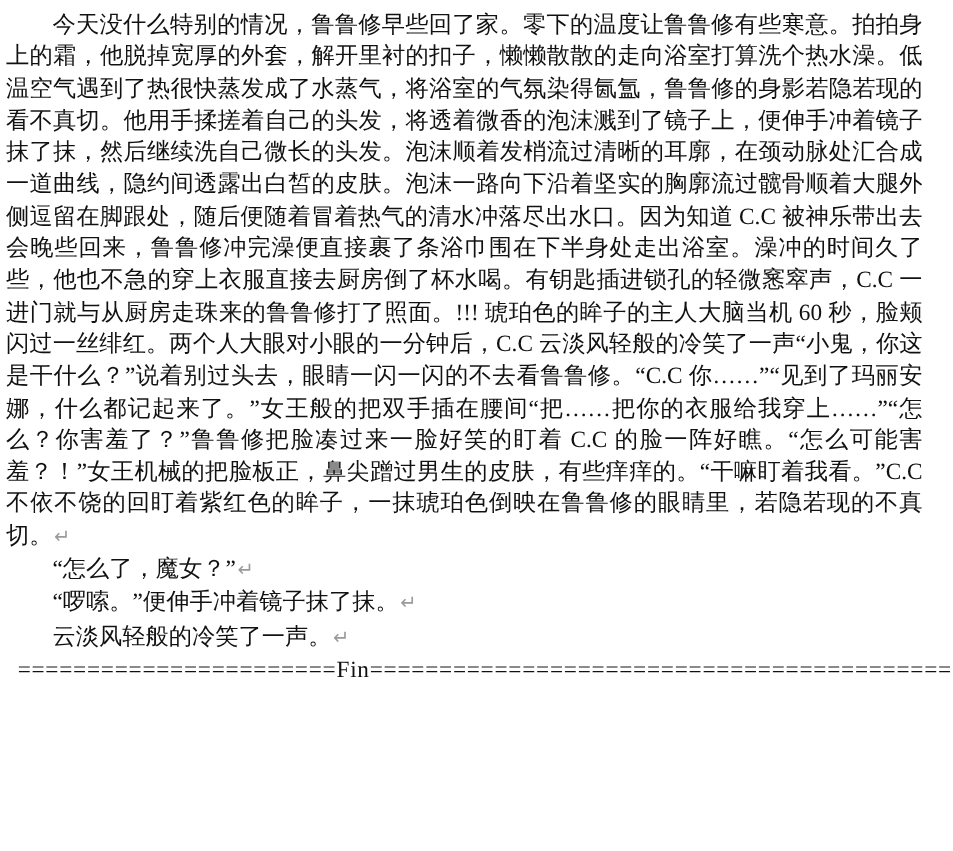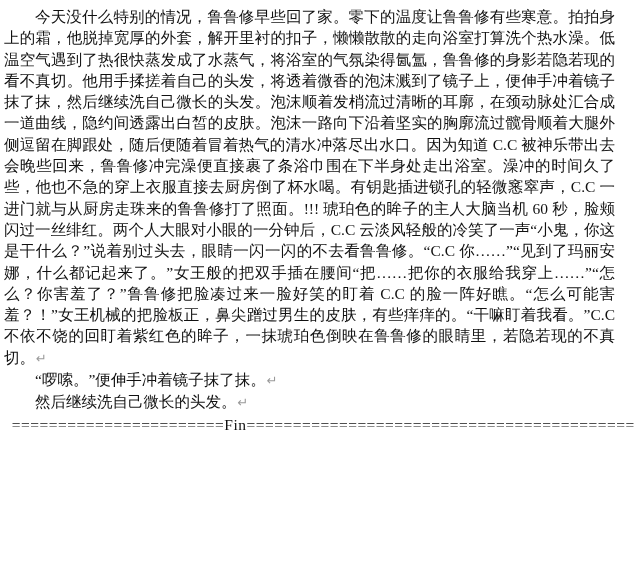--- a/index.html
+++ b/index.html
@@ -41,23 +41,24 @@
   }
 </style>
 </head>
 <body>
 
 <div class="page">
 
   <p class="para indent"><span>今天没什么特别的情况，鲁鲁修早些回了家。零下的温度让鲁鲁修有些寒意。拍拍身上的霜，他脱掉宽厚的外套，解开里衬的扣子，懒懒散散的走向浴室打算洗个热水澡。低温空气遇到了热很快蒸发成了水蒸气，将浴室的气氛染得氤氲，鲁鲁修的身影若隐若现的看不真切。他用手揉搓着自己的头发，将透着微香的泡沫溅到了镜子上，便伸手冲着镜子抹了抹，然后继续洗自己微长的头发。泡沫顺着发梢流过清晰的耳廓，在颈动脉处汇合成一道曲线，隐约间透露出白皙的皮肤。泡沫一路向下沿着坚实的胸廓流过髋骨顺着大腿外侧逗留在脚跟处，随后便随着冒着热气的清水冲落尽出水口。因为知道 C.C 被神乐带出去会晚些回来，鲁鲁修冲完澡便直接裹了条浴巾围在下半身处走出浴室。澡冲的时间久了些，他也不急的穿上衣服直接去厨房倒了杯水喝。有钥匙插进锁孔的轻微窸窣声，C.C 一进门就与从厨房走珠来的鲁鲁修打了照面。!!! 琥珀色的眸子的主人大脑当机 60 秒，脸颊闪过一丝绯红。两个人大眼对小眼的一分钟后，C.C 云淡风轻般的冷笑了一声“小鬼，你这是干什么？”说着别过头去，眼睛一闪一闪的不去看鲁鲁修。“C.C 你……”“见到了玛丽安娜，什么都记起来了。”女王般的把双手插在腰间“把……把你的衣服给我穿上……”“怎么？你害羞了？”鲁鲁修把脸凑过来一脸好笑的盯着 C.C 的脸一阵好瞧。“怎么可能害羞？！”女王机械的把脸板正，鼻尖蹭过男生的皮肤，有些痒痒的。“干嘛盯着我看。”C.C 不依不饶的回盯着紫红色的眸子，一抹琥珀色倒映在鲁鲁修的眼睛里，若隐若现的不真切。</span><span class="pilcrow">↵</span></p>
 
 
+  <p class="para indent"><span>“怎么了，魔女？”</span><span class="pilcrow">↵</span></p>
 
 
   <p class="para indent"><span>“啰嗦。”便伸手冲着镜子抹了抹。</span><span class="pilcrow">↵</span></p>
 
 
 
-  <p class="para indent"><span>然后继续洗自己微长的头发。</span><span class="pilcrow">↵</span></p>
+  <p class="para indent"><span>云淡风轻般的冷笑了一声。</span><span class="pilcrow">↵</span></p>
 
   <p class="para fin"><span>=======================Fin=============================================</span></p>
 
 </div>
 
 </body></html>

